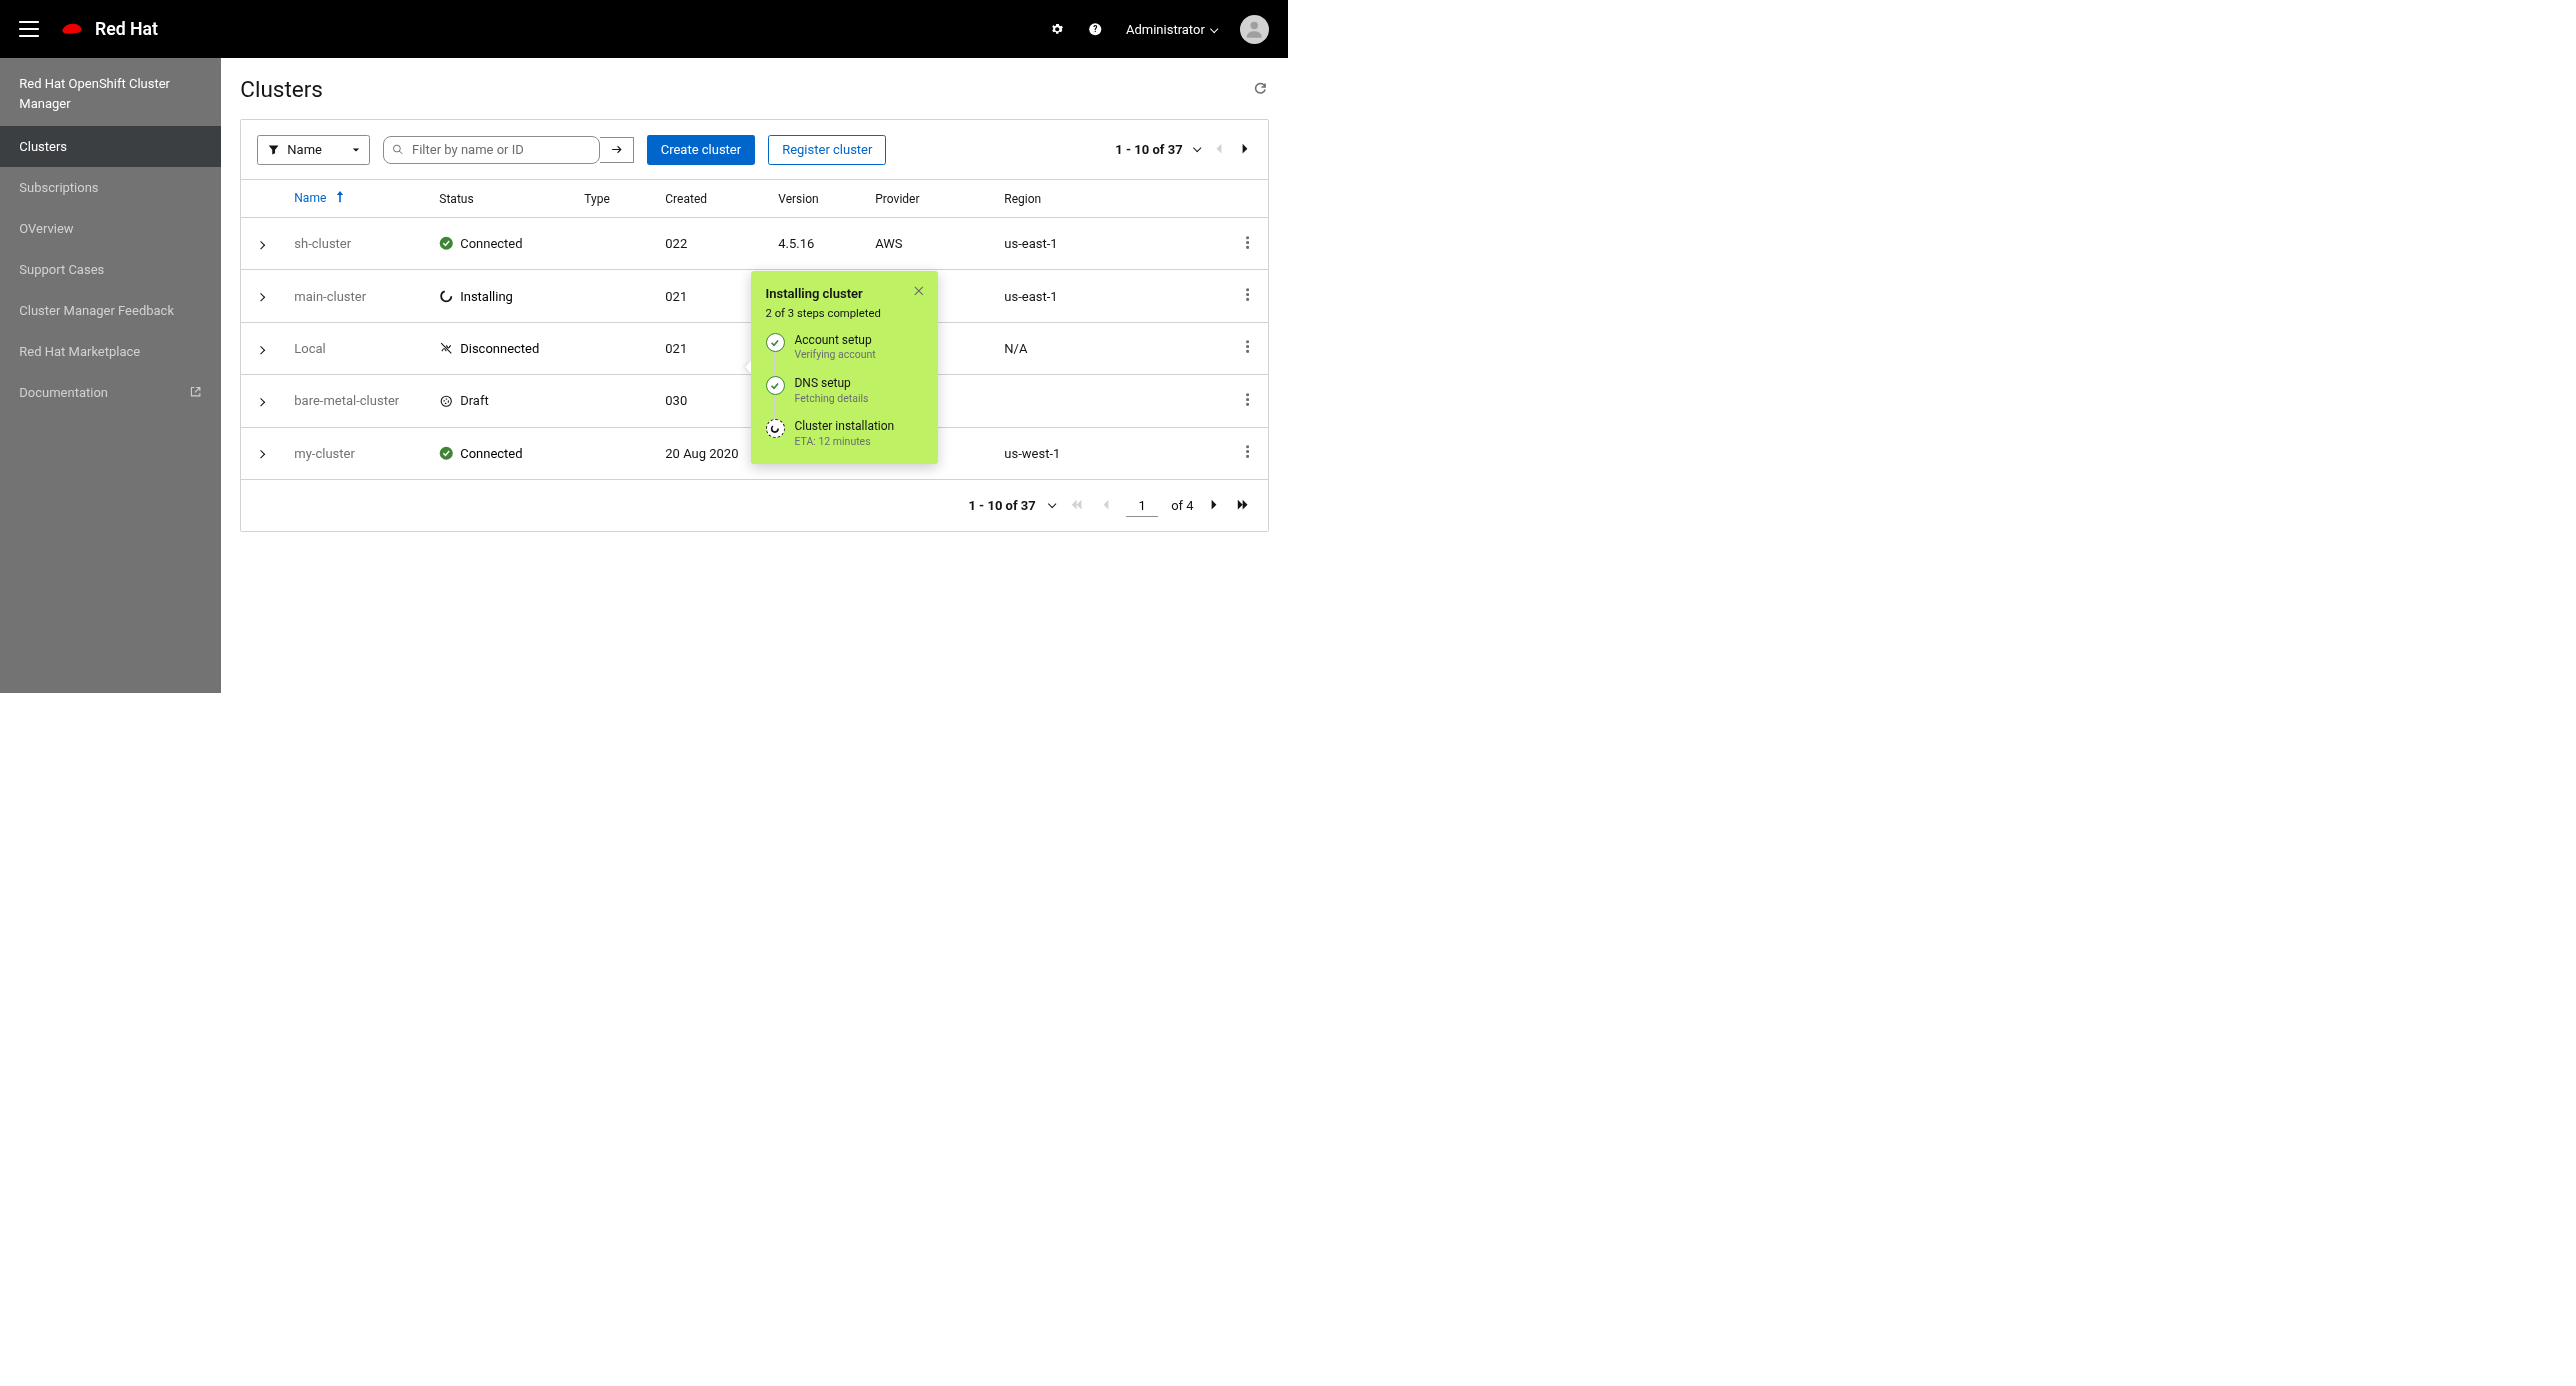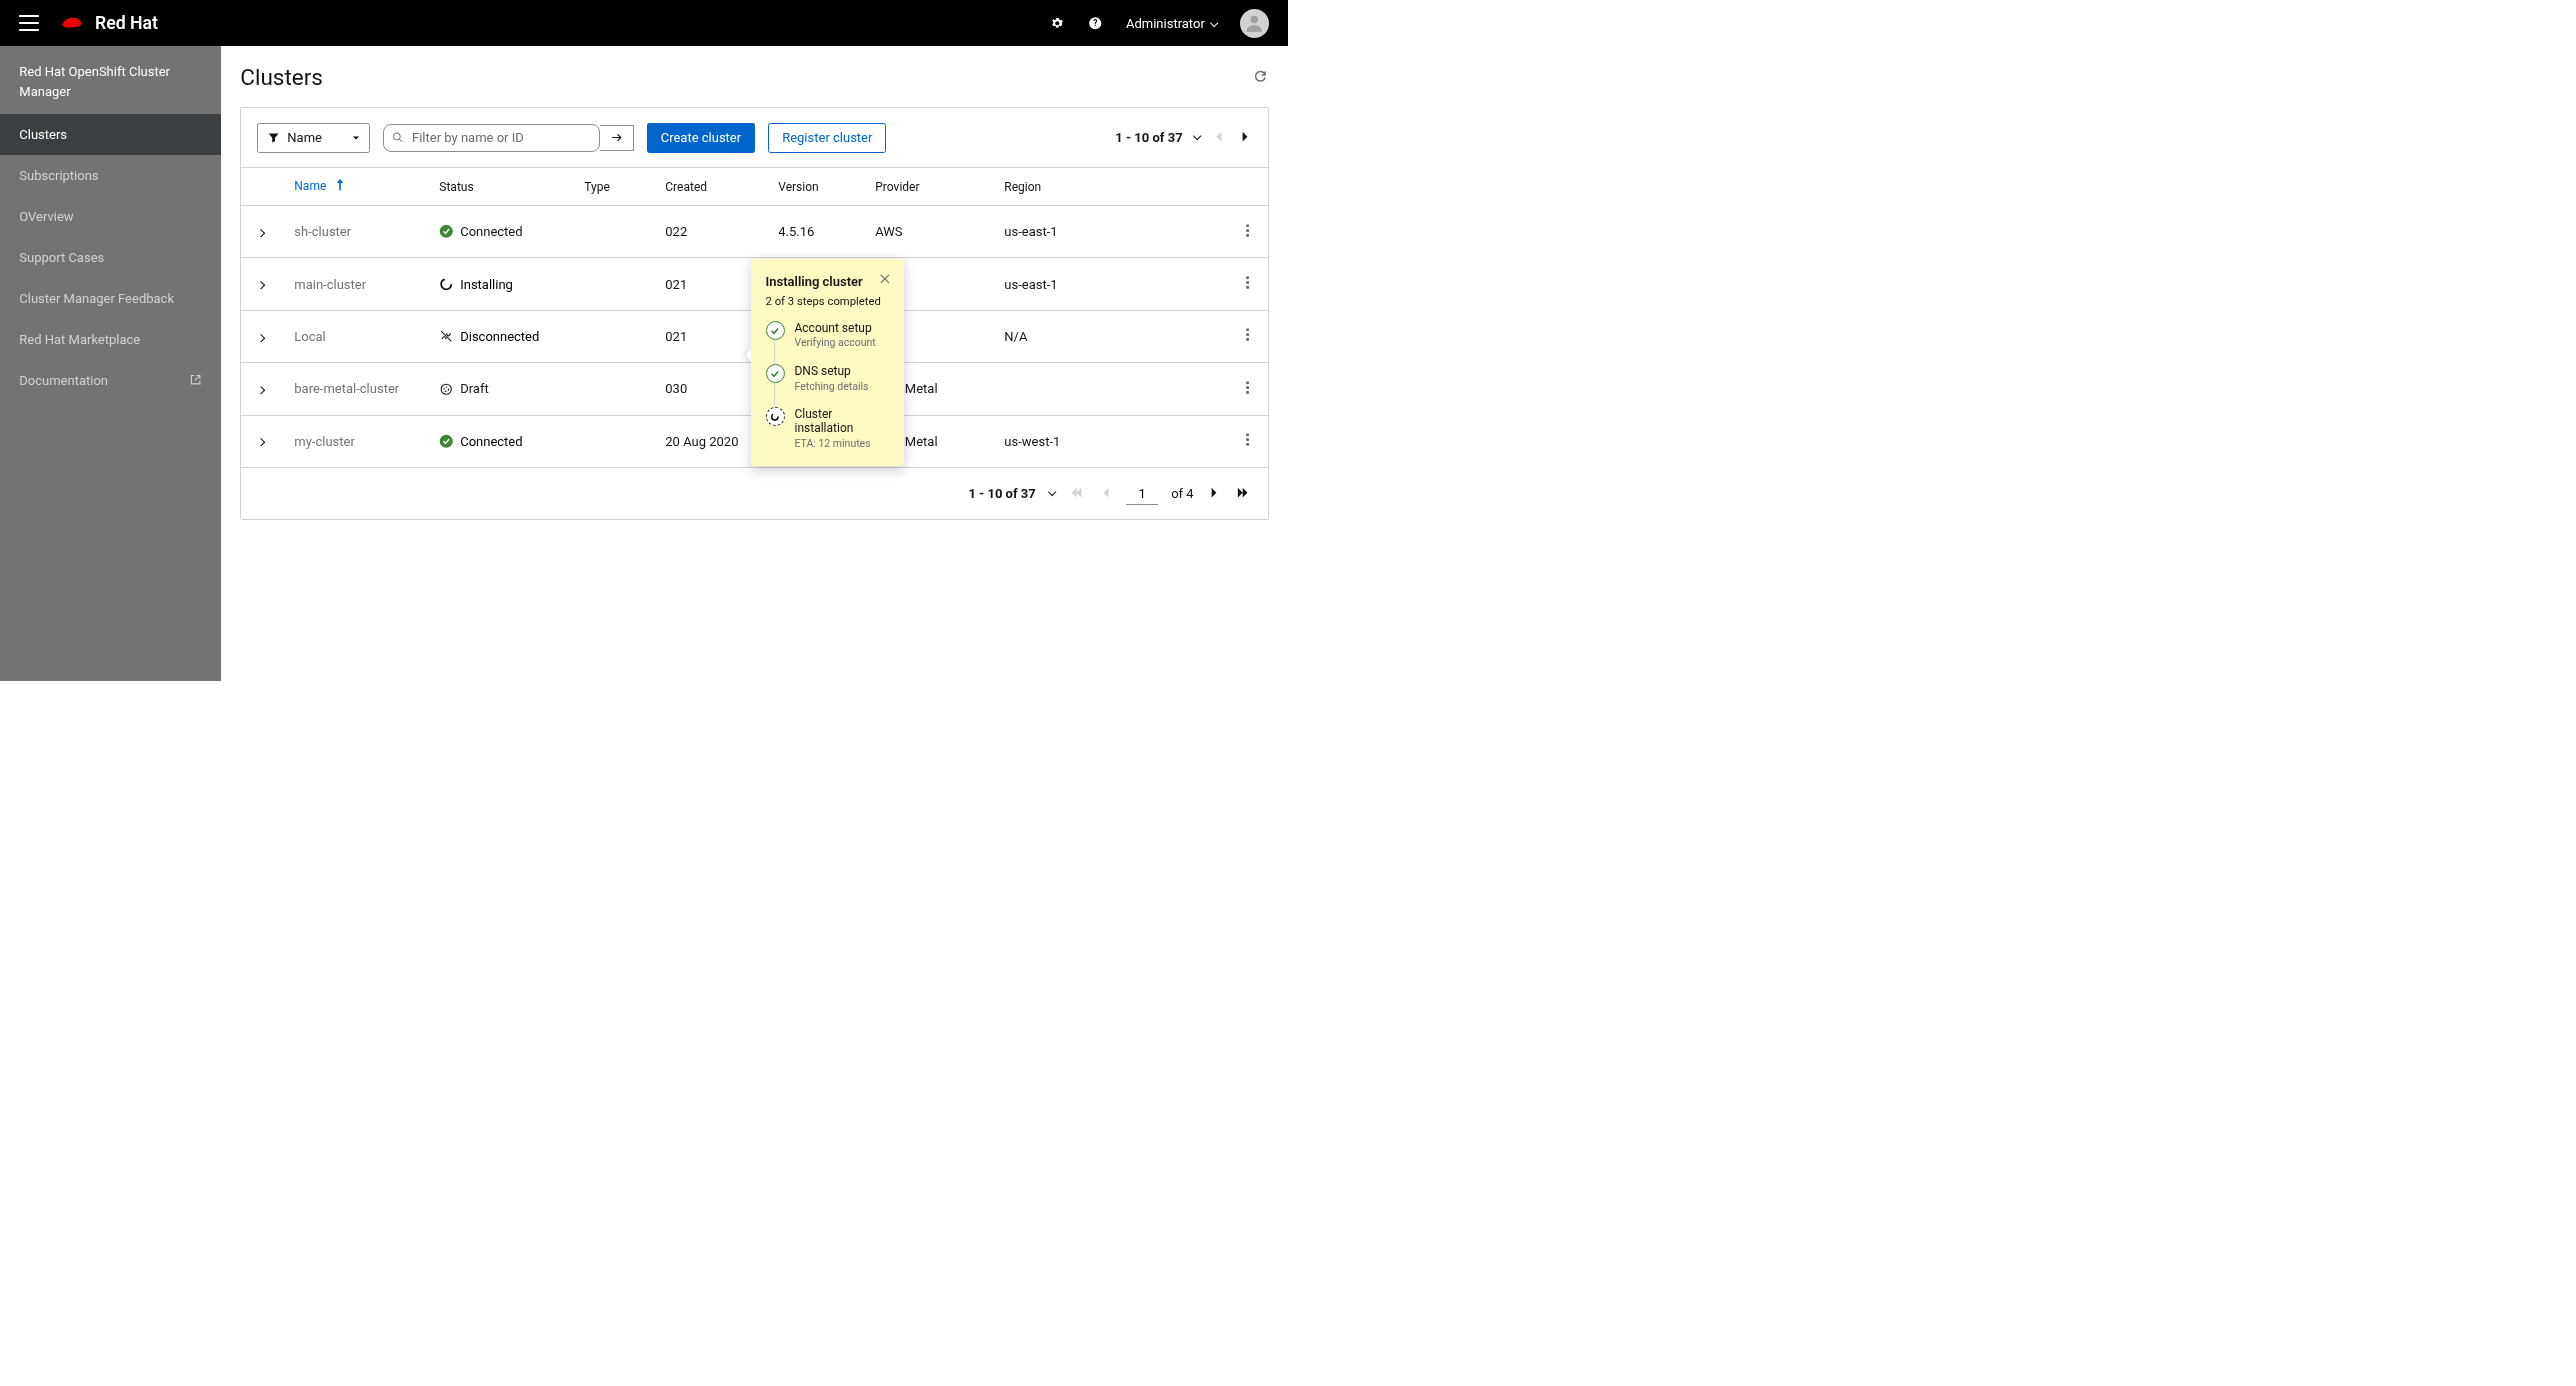--- a/index.html
+++ b/index.html
@@ -1,19 +1,19 @@
 <!DOCTYPE html>
 <html style="font-size:13px"><head>
 <meta charset="utf-8">
 <style>
 * { box-sizing: border-box; margin: 0; padding: 0; font-family: -apple-system, BlinkMacSystemFont, "Segoe UI", Roboto, "Helvetica Neue", Arial, sans-serif; }
 body { background: #fff; color: #151515; width: 1288px; height: 693px; overflow: hidden; }
 
 
-.topbar { height: 46px; background: #000; display: flex; align-items: center; padding: 0 19.3px; color: #fff; }
+.topbar { height: 58px; background: #000; display: flex; align-items: center; padding: 0 19.3px; color: #fff; }
 .hamburger { width: 19.3px; height: 16px; display: flex; flex-direction: column; justify-content: space-between; cursor: pointer; margin-right: 19.3px; }
 .hamburger span { display: block; height: 2.4px; background: #fff; border-radius: 0.8px; }
 .brand { display: flex; align-items: center; gap: 8px; font-weight: 600; font-size: 17.7px; }
 .fedora { width: 29px; height: 21px; }
 .topbar-right { margin-left: auto; display: flex; align-items: center; gap: 22.5px; }
 .icon-btn { width: 16px; height: 16px; display:flex; align-items:center; justify-content:center; color:#fff; cursor:pointer; }
 .user-drop { display:flex; align-items:center; gap:6px; font-size:13px; cursor:pointer; }
 .avatar { width:29px; height:29px; border-radius:50%; background:#d2d2d2; display:flex; align-items:center; justify-content:center; }
 
 
@@ -57,21 +57,21 @@
 .name-link { color:#737373; text-decoration:none; cursor:pointer; }
 .status { display:flex; align-items:center; gap:6.4px; }
 .status-link { color:#000000; }
 .kebab { width:16px; cursor:pointer; text-align:center; color:#6a6e73; }
 .sort-arrow { color:#06c; margin-left:9.7px; }
 
 .footer-pager { display:flex; align-items:center; justify-content:flex-end; gap:13px; padding:14.5px 16px; border-top:0.8px solid #d2d2d2; font-size:13px; }
 .page-input { width:32px; text-align:center; border:none; border-bottom:1.6px solid #8a8d90; font-size:13px; padding:3.2px 1.6px; }
 
 
-.popover { position:absolute; background:#fef9c3; border-radius:3.2px; box-shadow:0 3.2px 13px rgba(0,0,0,0.2); width:153px; padding:14.5px 14.5px 16px; z-index:100; }
+.popover { position:absolute; background:#bef264; border-radius:3.2px; box-shadow:0 3.2px 13px rgba(0,0,0,0.2); width:187px; padding:14.5px 14.5px 16px; z-index:100; }
 .popover::before { content:''; position:absolute; left:-6.4px; top:90px; width:0; height:0; border-top:6.4px solid transparent; border-bottom:6.4px solid transparent; border-right:6.4px solid #fff; filter:drop-shadow(-1.6px 0 1.6px rgba(0,0,0,0.08)); }
 .pop-head { display:flex; justify-content:space-between; align-items:flex-start; margin-bottom:6.4px; }
 .pop-title { font-weight:600; font-size:13px; }
 .pop-close { cursor:pointer; color:#6a6e73; font-size:11.3px; }
 .pop-sub { font-size:11.3px; color:#151515; margin-bottom:13px; }
 .steps { position:relative; }
 .step { display:flex; gap:9.7px; position:relative; padding-bottom:14.5px; }
 .step:last-child { padding-bottom:0; }
 .step::after { content:''; position:absolute; left:8.9px; top:19.3px; bottom:-3.2px; width:0.8px; background:#d2d2d2; }
 .step:last-child::after { display:none; }

